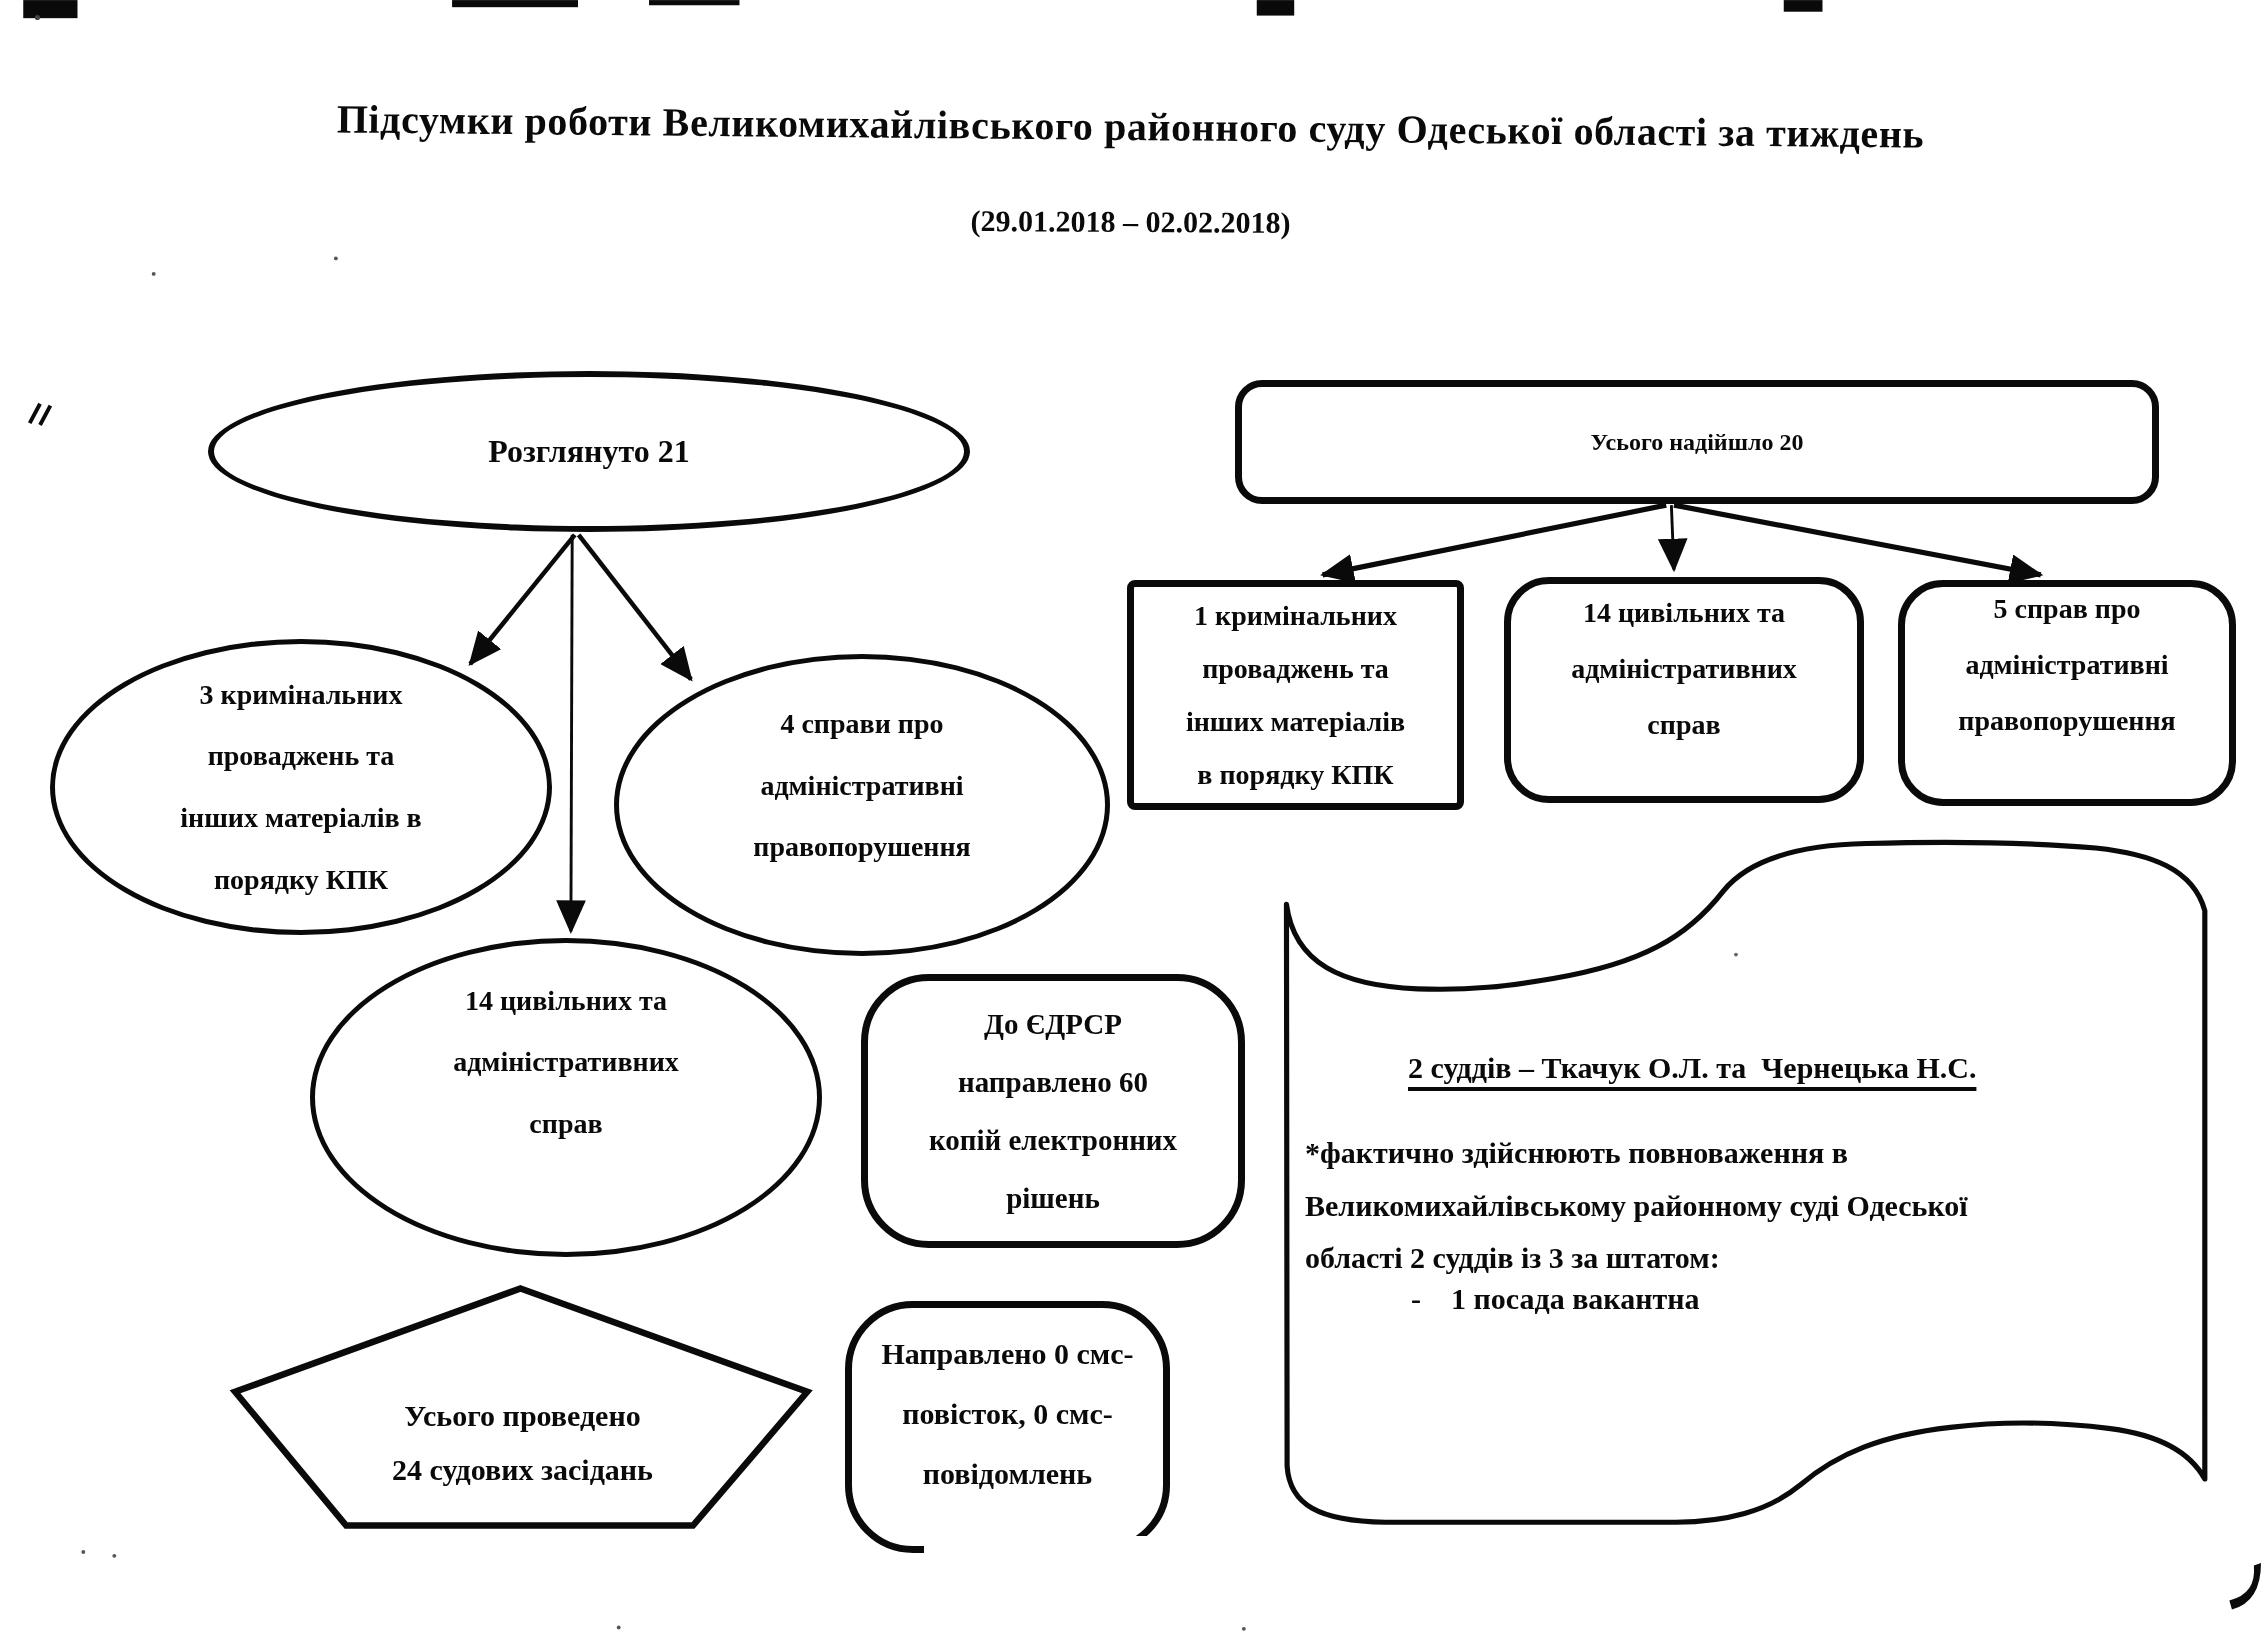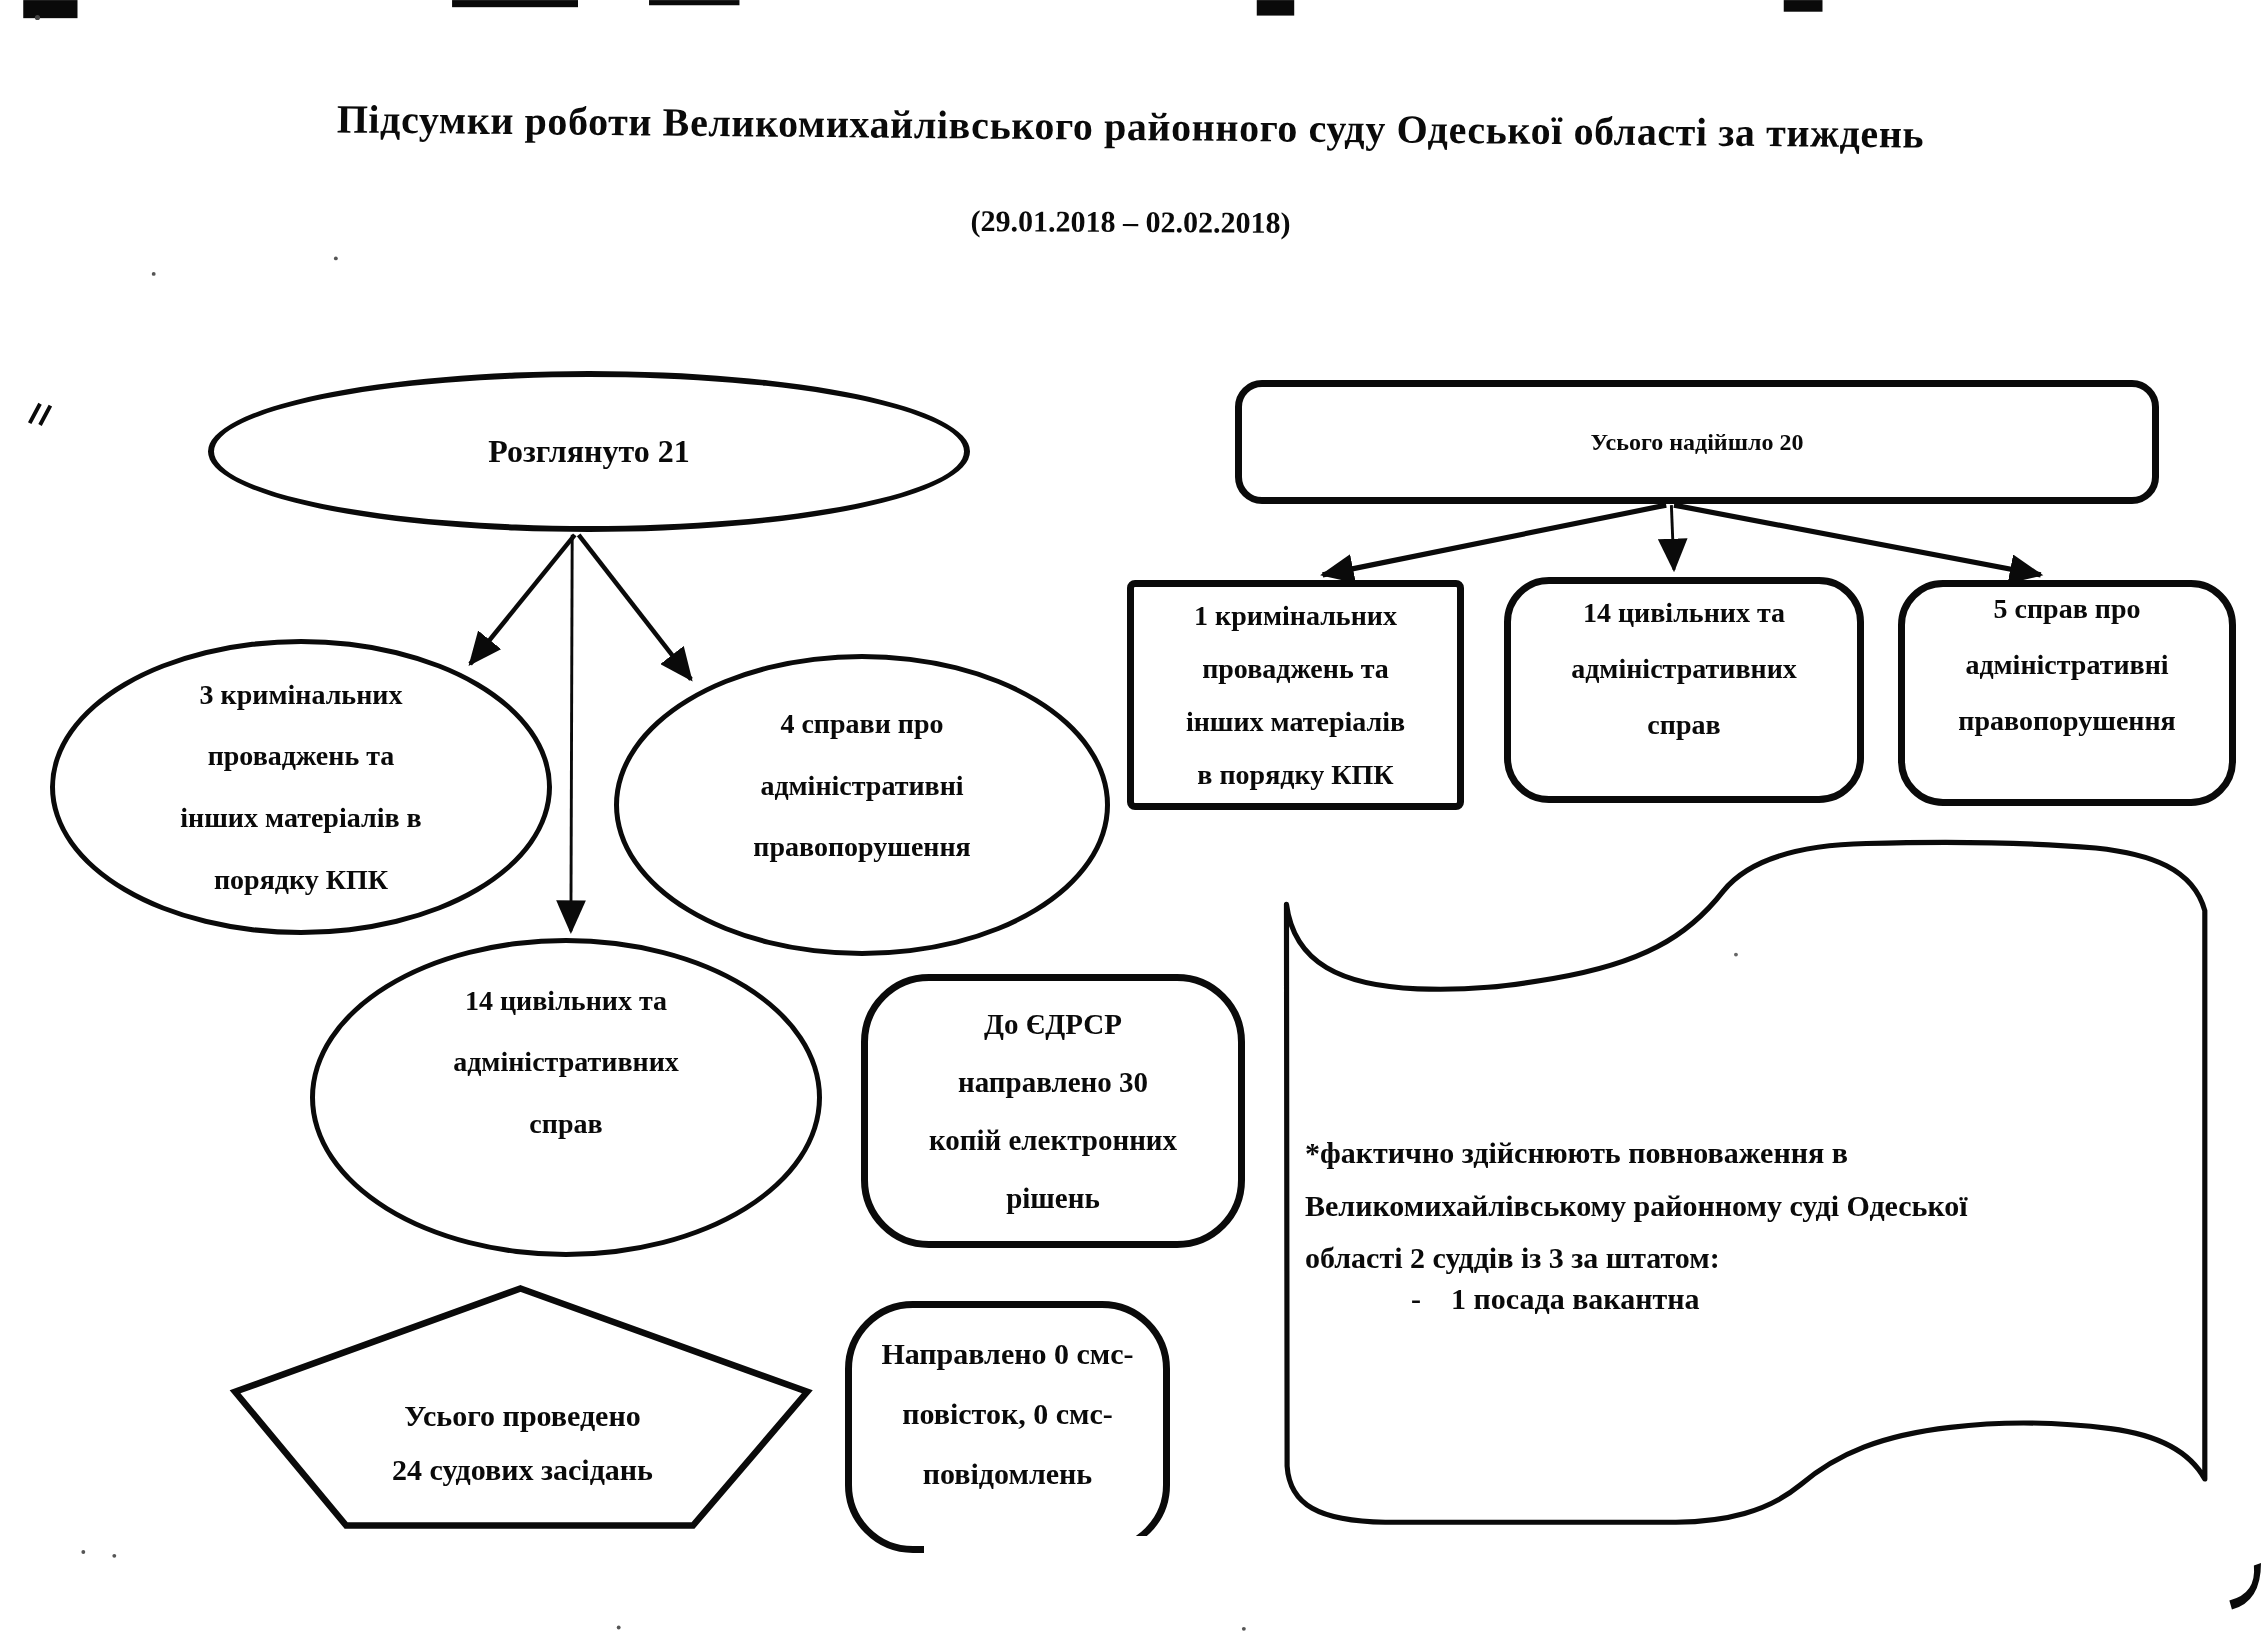--- a/index.html
+++ b/index.html
@@ -122,30 +122,31 @@
 інших матеріалів
 в порядку КПК</div>
   <div class="abs shape rbox box-2">14 цивільних та
 адміністративних
 справ</div>
   <div class="abs shape rbox box-3">5 справ про
 адміністративні
 правопорушення</div>
 
   <div class="abs shape rbox edrsr">До ЄДРСР
-направлено 30
+направлено 60
 копій електронних
 рішень</div>
   <div class="abs shape rbox sms">Направлено 0 смс-
 повісток, 0 смс-
 повідомлень</div>
   <div class="abs patch"></div>
 
   <div class="abs txt pentagon-label">Усього проведено
 24 судових засідань</div>
 
+  <div class="abs txt scroll-judges">2 суддів – Ткачук О.Л. та  Чернецька Н.С.</div>
   <div class="abs txt scroll-note">*фактично здійснюють повноваження в
 Великомихайлівському районному суді Одеської
 області 2 суддів із 3 за штатом:</div>
   <div class="abs txt scroll-vacancy">-    1 посада вакантна</div>
 
 </div>
 
 
 </body></html>

